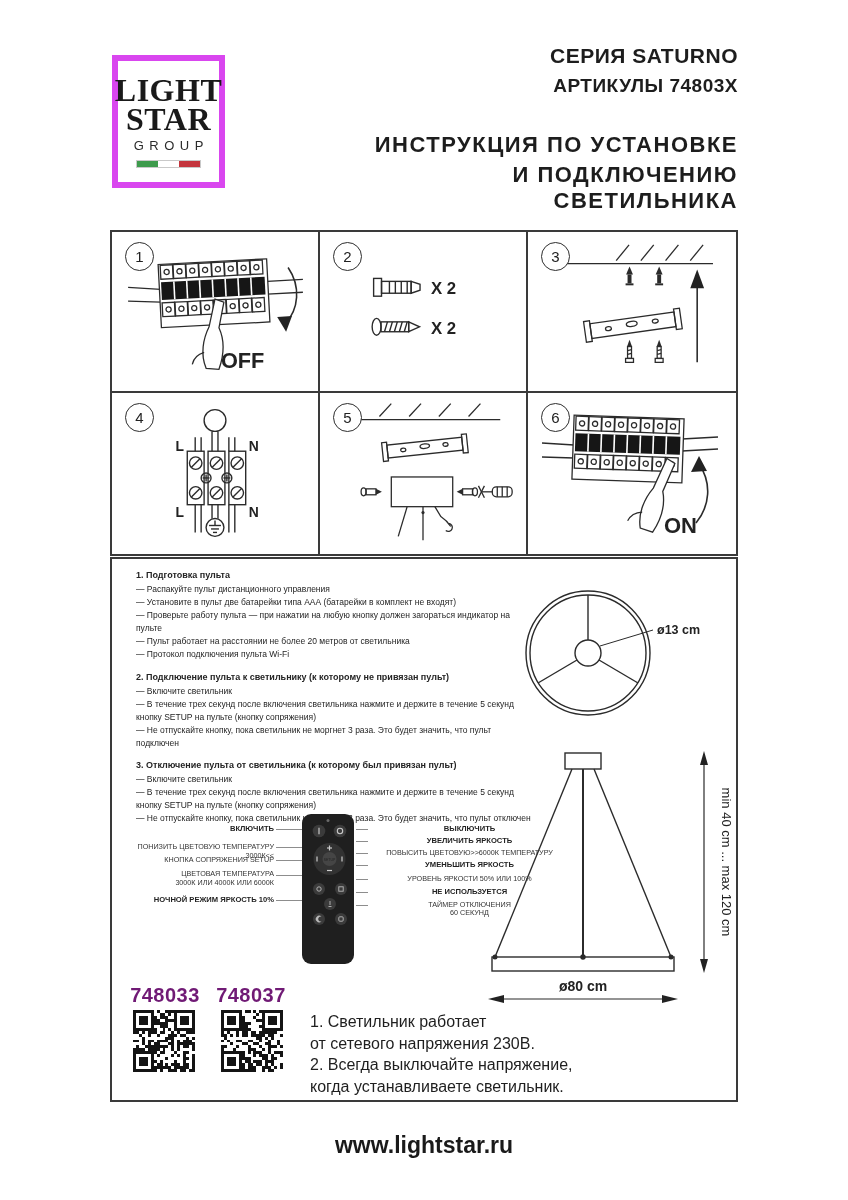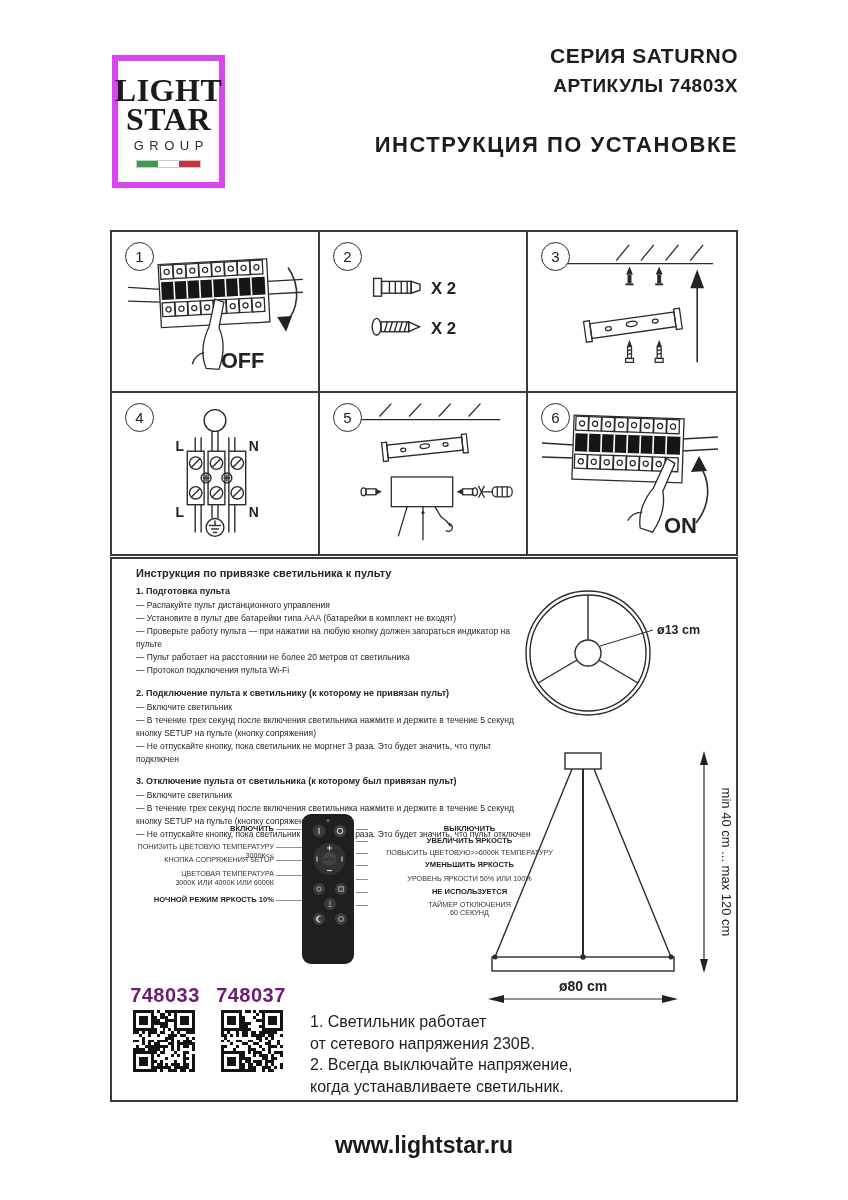--- a/index.html
+++ b/index.html
@@ -65,20 +65,21 @@
     <div class="logo-group">GROUP</div>
     <div class="logo-flag">
       <span style="background:#3d9b4c"></span>
       <span style="background:#ffffff"></span>
       <span style="background:#c4353d"></span>
     </div>
   </div>
   <div class="hdr series">СЕРИЯ SATURNO</div>
   <div class="hdr articles">АРТИКУЛЫ 74803X</div>
   <div class="hdr t1">ИНСТРУКЦИЯ ПО УСТАНОВКЕ</div>
+  <div class="hdr t2">И ПОДКЛЮЧЕНИЮ СВЕТИЛЬНИКА</div>
 
   <div class="grid">
 
     <div class="cell">
       <div class="badge">1</div>
       <svg viewBox="0 0 208 161">
         <defs>
             <g id="m1">
               <rect width="12.5" height="14" fill="none"></rect>
               <circle cx="6.2" cy="7" r="2.6" fill="none"></circle>
@@ -351,21 +352,20 @@
           <polygon points="163,79 171,63 179,78" fill="#222" stroke="none"></polygon>
         </g>
         <text x="136" y="140" font-size="22" font-weight="700">ON</text>
       </svg>
     </div>
   </div>
 
   <div class="bbox">
 
     <div class="pairing">
-      <div class="p-title">Инструкция по привязке светильника к пульту</div>
 
       <div class="p-head first">1. Подготовка пульта</div>
       <div>— Распакуйте пульт дистанционного управления</div>
       <div>— Установите в пульт две батарейки типа ААА (батарейки в комплект не входят)</div>
       <div>— Проверьте работу пульта — при нажатии на любую кнопку должен загораться индикатор на пульте</div>
       <div>— Пульт работает на расстоянии не более 20 метров от светильника</div>
       <div>— Протокол подключения пульта Wi-Fi</div>
 
       <div class="p-head">2. Подключение пульта к светильнику (к которому не привязан пульт)</div>
       <div>— Включите светильник</div>

